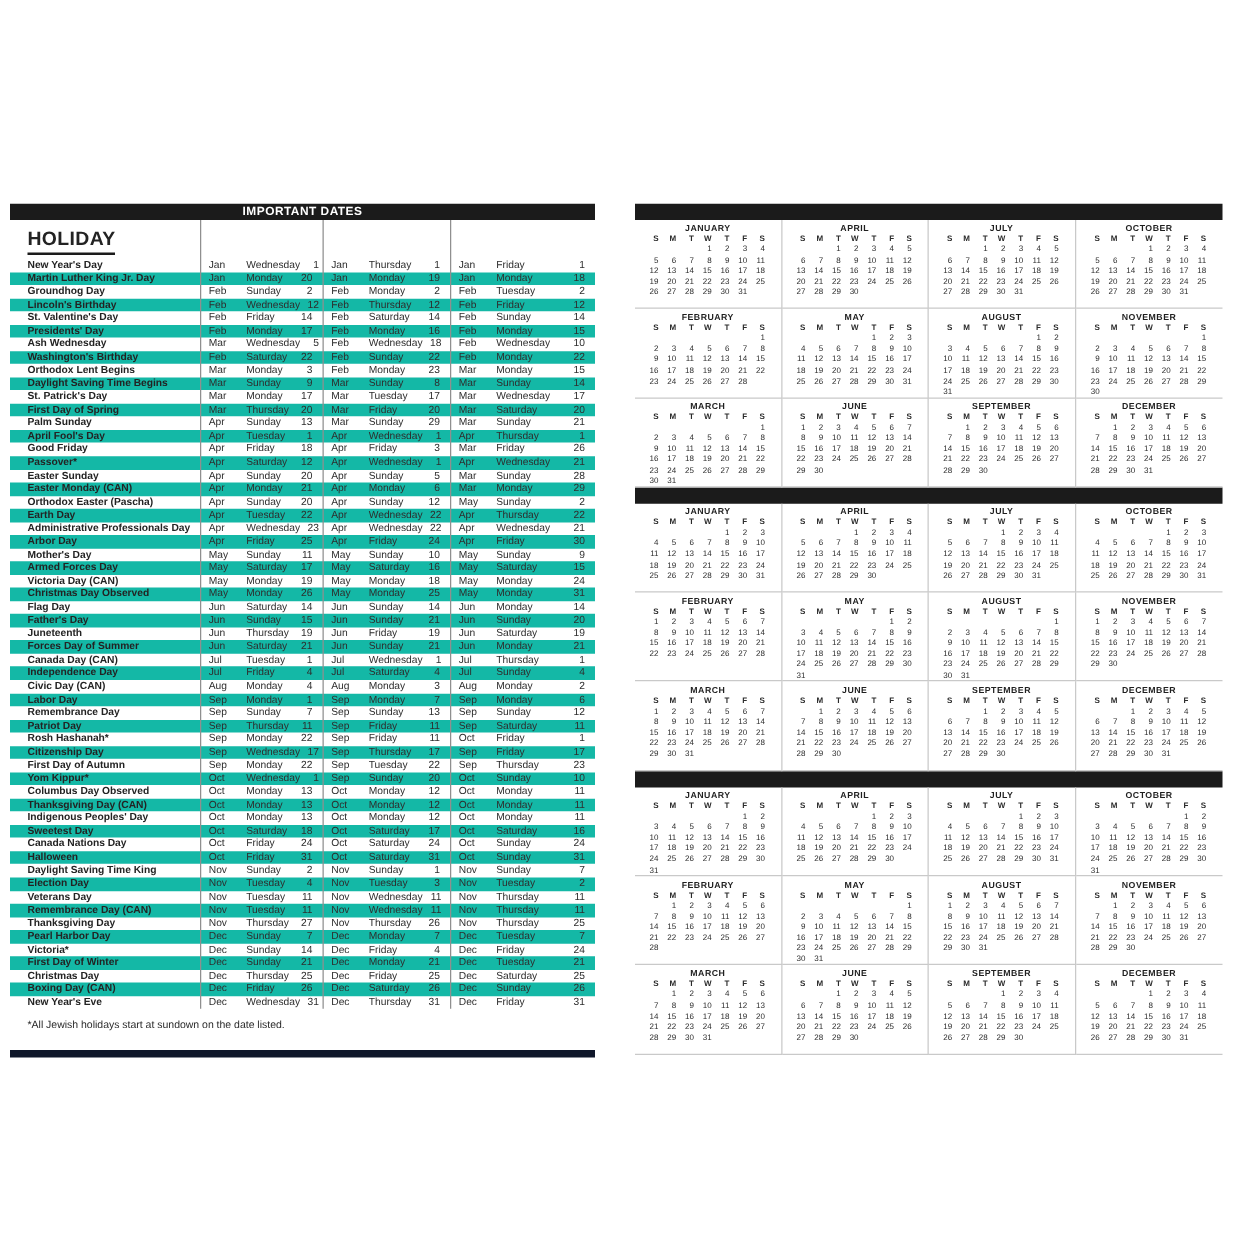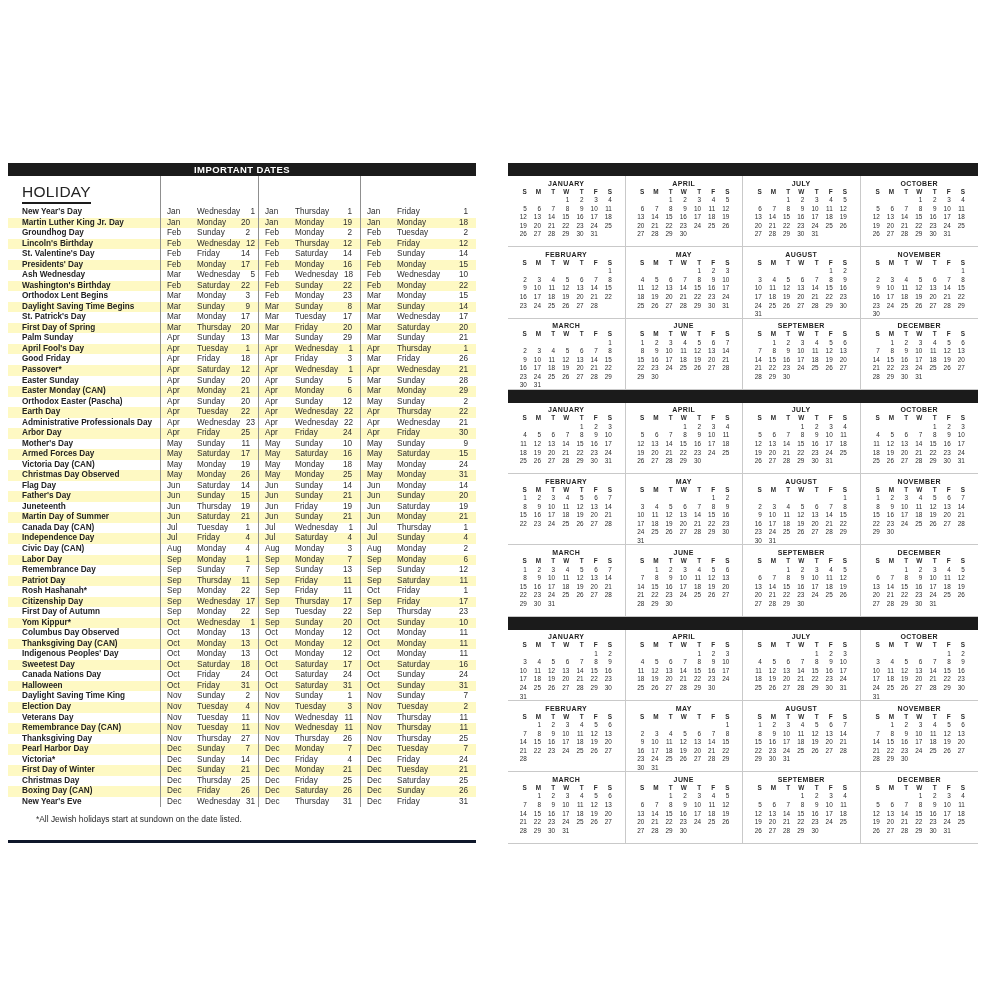--- a/index.html
+++ b/index.html
@@ -1,40 +1,40 @@
 <!DOCTYPE html>
 <html><head>
 <meta charset="utf-8">
 <style>
   html,body{margin:0;padding:0;background:#ffffff;}
   body{width:990px;height:990px;position:relative;overflow:hidden;
        font-family:"Liberation Sans","DejaVu Sans",sans-serif;
        -webkit-font-smoothing:antialiased;color:#232323;}
   .page{position:absolute;background:#ffffff;}
-  #left-page{left:8px;top:163px;width:468px;height:677px;border-bottom:3px solid #0f172a;}
+  #left-page{left:8px;top:163px;width:468px;height:677px;border-bottom:6px solid #0f172a;}
   #right-page{left:508px;top:163px;width:470px;height:681px;}
 
   .bar{height:13px;background:#1b1b1b;display:flex;align-items:center;justify-content:center;}
   .bar span{color:#ffffff;font-weight:bold;font-size:9.5px;letter-spacing:.4px;line-height:13px;}
 
   
   .htable{position:relative;}
   .vline{position:absolute;top:0;bottom:0;width:1px;background:#8f8f8f;z-index:2;}
   .vl1{left:152px;} .vl2{left:250px;} .vl3{left:352px;}
   .holiday-head{padding:7px 0 4px 14px;height:20px;}
-  .holiday-head span{display:inline-block;font-size:15.5px;font-weight:normal;letter-spacing:.3px;
+  .holiday-head span{display:inline-block;font-size:15.5px;font-weight:bold;letter-spacing:.3px;
                      border-bottom:2.5px solid #1b1b1b;padding-bottom:1px;}
   .hrow{display:grid;grid-template-columns:152px 98px 102px 116px;height:10.54px;align-items:center;}
-  .hrow.shade{background:#fef9c3;}
+  .hrow.shade{background:#14b8a6;}
   .hname{padding-left:14px;font-weight:bold;font-size:8.2px;line-height:10.54px;
          white-space:nowrap;overflow:hidden;}
   .ycell{display:grid;grid-template-columns:30px 1fr 15px;padding:0 8px 0 7px;
          font-size:8.2px;line-height:10.54px;color:#2e2e2e;}
   .ycell .mn{text-align:left;} .ycell .wd{text-align:left;} .ycell .dy{text-align:right;}
-  .footnote{margin:7px 0 0 28px;font-size:8.4px;color:#2a2a2a;}
+  .footnote{margin:7px 0 0 14px;font-size:8.4px;color:#2a2a2a;}
 
   
   .months{display:grid;grid-template-columns:repeat(4,1fr);grid-auto-rows:71.3px;}
   .mcell{border-right:1px solid #c9c9c9;border-bottom:1px solid #c9c9c9;
          overflow:hidden;box-sizing:border-box;}
   .mcell:nth-child(4n){border-right:none;}
   .mtitle{text-align:center;font-weight:bold;font-size:7px;line-height:9px;
           padding-top:2.5px;letter-spacing:.4px;color:#1f1f1f;}
   .mgrid{display:grid;grid-template-columns:repeat(7,14.2px);justify-content:center;
          font-size:6.4px;line-height:8.55px;color:#2b2b2b;}
@@ -572,21 +572,21 @@
             <span class="wd">Friday</span>
             <span class="dy">19</span>
           </div>
           <div class="ycell">
             <span class="mn">Jun</span>
             <span class="wd">Saturday</span>
             <span class="dy">19</span>
           </div>
         </div>
         <div class="hrow shade">
-          <div class="hname">Martin Day of Summer</div>
+          <div class="hname">Forces Day of Summer</div>
           <div class="ycell">
             <span class="mn">Jun</span>
             <span class="wd">Saturday</span>
             <span class="dy">21</span>
           </div>
           <div class="ycell">
             <span class="mn">Jun</span>
             <span class="wd">Sunday</span>
             <span class="dy">21</span>
           </div>

